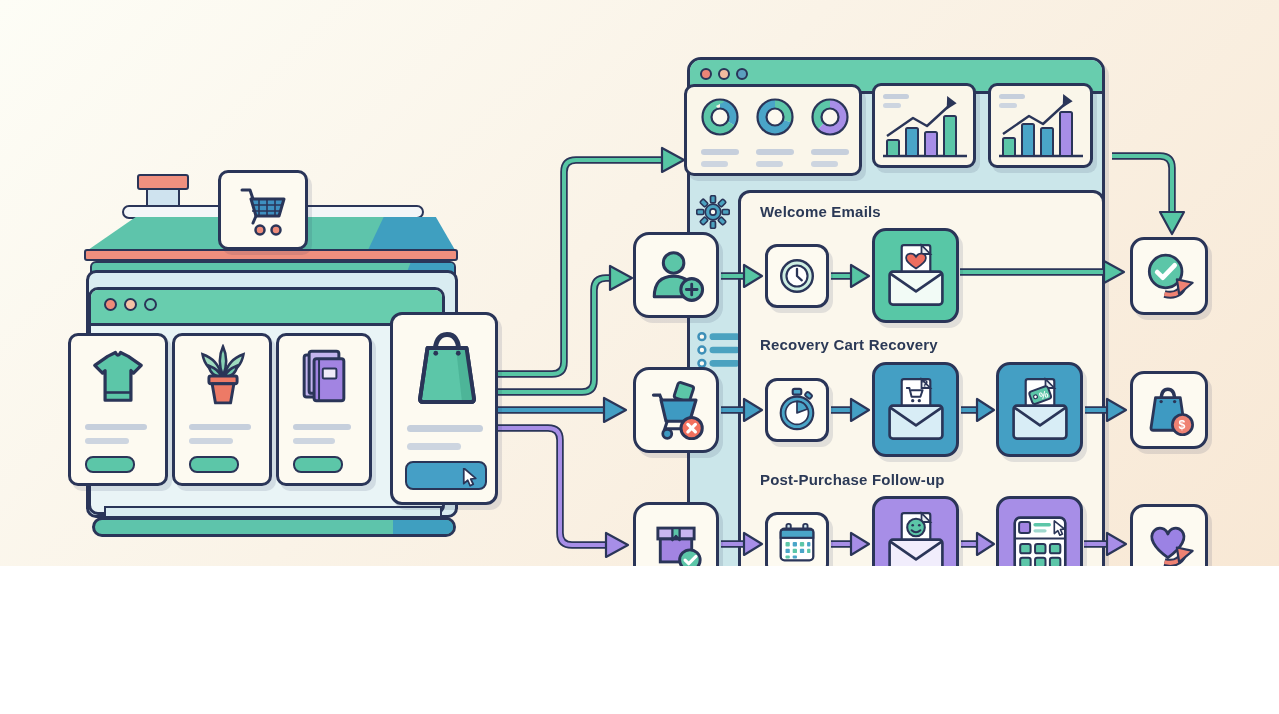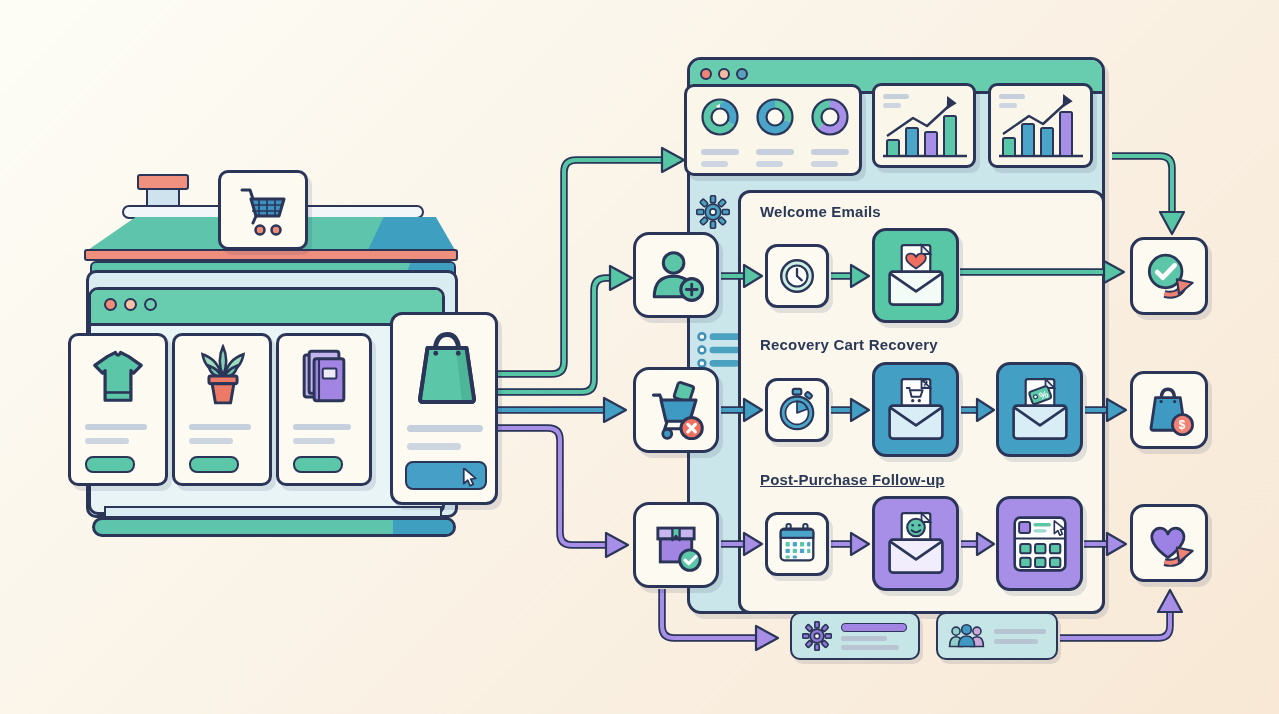--- a/index.html
+++ b/index.html
@@ -1,17 +1,17 @@
 <!DOCTYPE html>
 <html><head>
 <meta charset="utf-8">
 <style>
   html,body{margin:0;padding:0;}
   body{font-family:"Liberation Sans",sans-serif;}
-  #canvas{position:relative;width:1279px;height:714px;overflow:hidden;
+  #canvas{position:relative;width:1279px;height:566px;overflow:hidden;
     background:linear-gradient(135deg,#fdfdf6 0%,#faf3e7 45%,#f8e8d5 100%);}
   .abs{position:absolute;}
   .card{position:absolute;background:#fdfaf1;border:3px solid #2a3558;border-radius:14px;
         box-shadow:4px 5px 0 rgba(42,53,88,.12);box-sizing:border-box;}
   .trigger-card{border-radius:16px;display:flex;align-items:center;justify-content:center;z-index:3;}
   .step-sm{border-radius:12px;display:flex;align-items:center;justify-content:center;z-index:3;}
   .step-big{display:flex;align-items:center;justify-content:center;z-index:3;}
   .result-card{display:flex;align-items:center;justify-content:center;z-index:3;}
   .flow-title{position:absolute;z-index:3;font-size:15px;font-weight:700;color:#2b3956;letter-spacing:.2px;}
   .gline{position:absolute;background:#c6cfdc;border-radius:4px;}
@@ -235,21 +235,21 @@
       <rect x="69" y="26" width="12" height="44" rx="1.5" fill="#a78ee7" stroke="#2a3558" stroke-width="2"></rect>
       <polyline points="12,48 38,30 52,38 76,16" fill="none" stroke="#2a3558" stroke-width="2.4" stroke-linejoin="round"></polyline>
       <polygon points="68,12 80,12 76,23" fill="#2a3558" transform="rotate(38 76 16)"></polygon>
     </svg>
   </div>
 
   <div class="abs" style="left:738px;top:190px;width:367px;height:424px;background:#fbf7ec;border:3px solid #2a3558;border-radius:12px;box-sizing:border-box;z-index:1;"></div>
 
   <div class="flow-title" style="left:760px;top:203px;">Welcome Emails</div>
   <div class="flow-title" style="left:760px;top:336px;">Recovery Cart Recovery</div>
-  <div class="flow-title" style="left:760px;top:471px;text-decoration:underline;">Post-Purchase Follow-up</div>
+  <div class="flow-title" style="left:760px;top:471px;">Post-Purchase Follow-up</div>
 
   <svg id="connectors" width="1279" height="714" viewBox="0 0 1279 714">
 
     <g>
       <path class="c-out" d="M497,374 L552,374 Q564,374 564,362 L564,172 Q564,160 576,160 L662,160"></path>
       <path class="c-in" stroke="#57c6a4" d="M497,374 L552,374 Q564,374 564,362 L564,172 Q564,160 576,160 L662,160"></path>
       <polygon class="h" fill="#57c6a4" points="662,148 662,172 684,160"></polygon>
     </g>
 
     <g>

